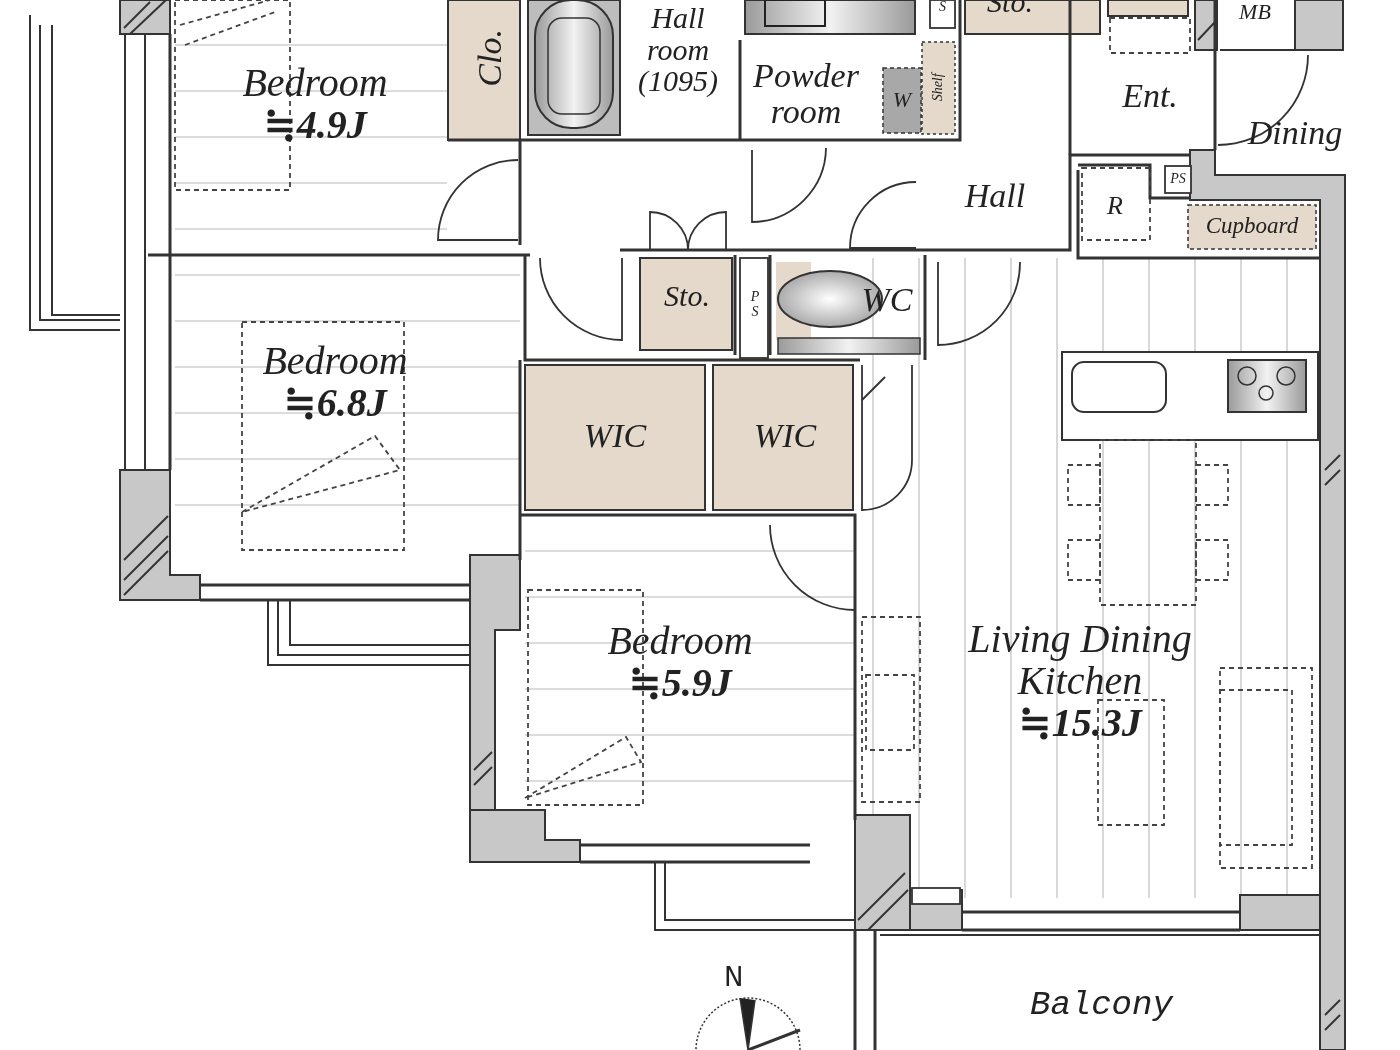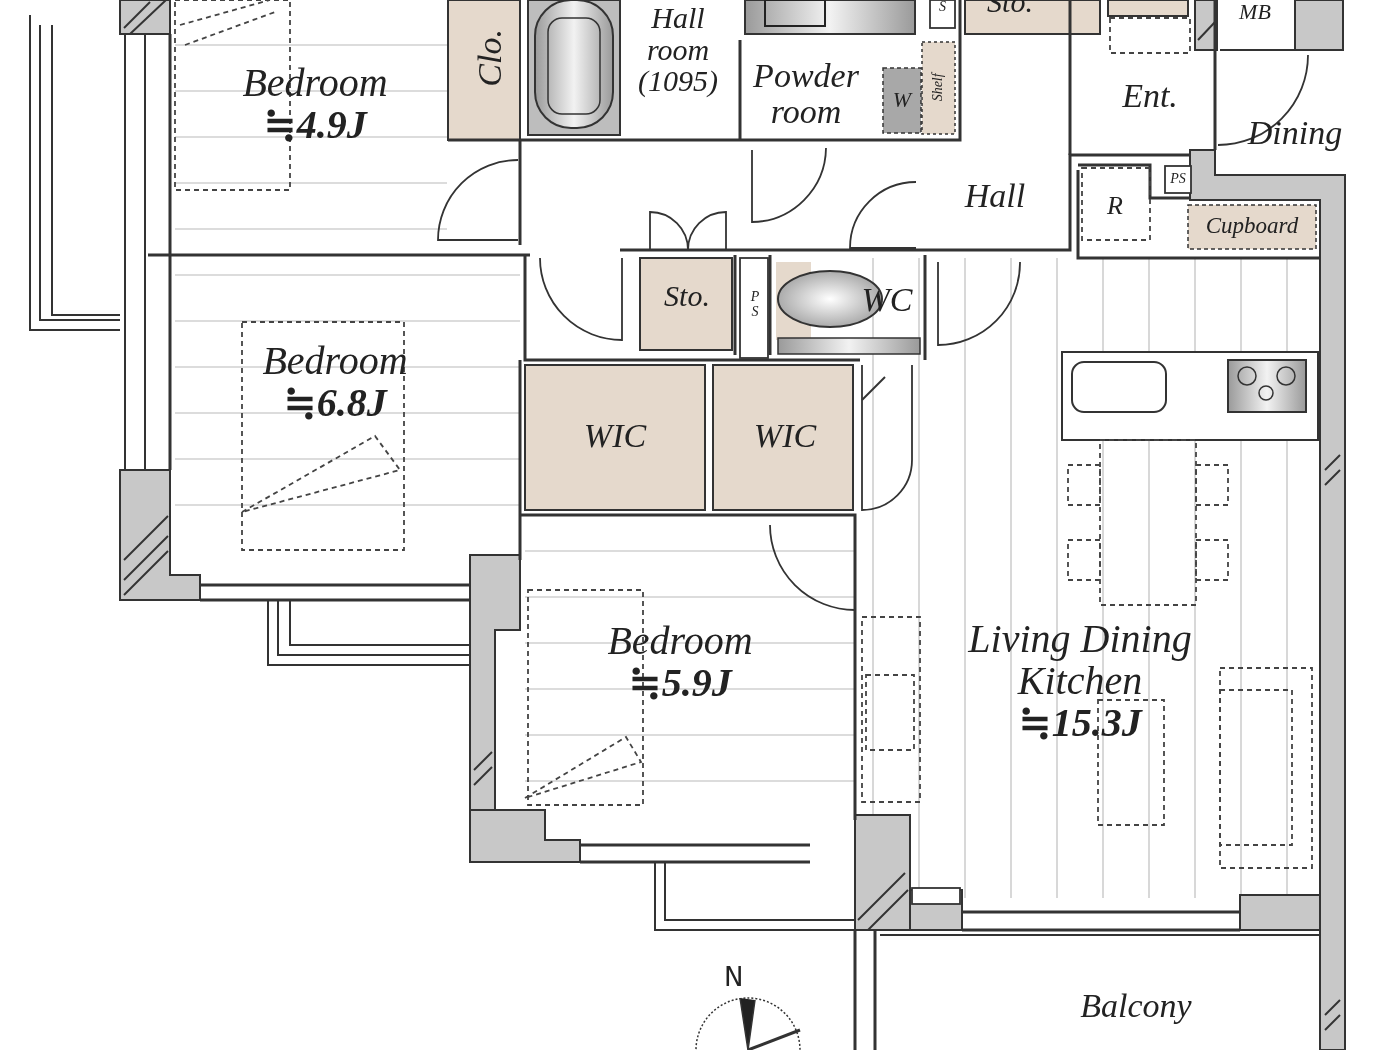--- a/index.html
+++ b/index.html
@@ -228,15 +228,15 @@
   <div class="room-name">Bedroom</div>
   <div class="room-area">≒5.9J</div>
 </div>
 
 <div class="lbl" style="left:935px; top:618px; width:290px;">
   <div class="room-name">Living Dining</div>
   <div class="room-name">Kitchen</div>
   <div class="room-area">≒15.3J</div>
 </div>
 
-<div class="lbl small" style="left:1066px; top:988px; width:140px;">Balcony</div>
+<div class="lbl small" style="left:1030px; top:988px; width:140px;font-family:Liberation Mono, monospace;">Balcony</div>
 
 <div class="north" style="left:724px; top:962px;">N</div>
 
 </body></html>

